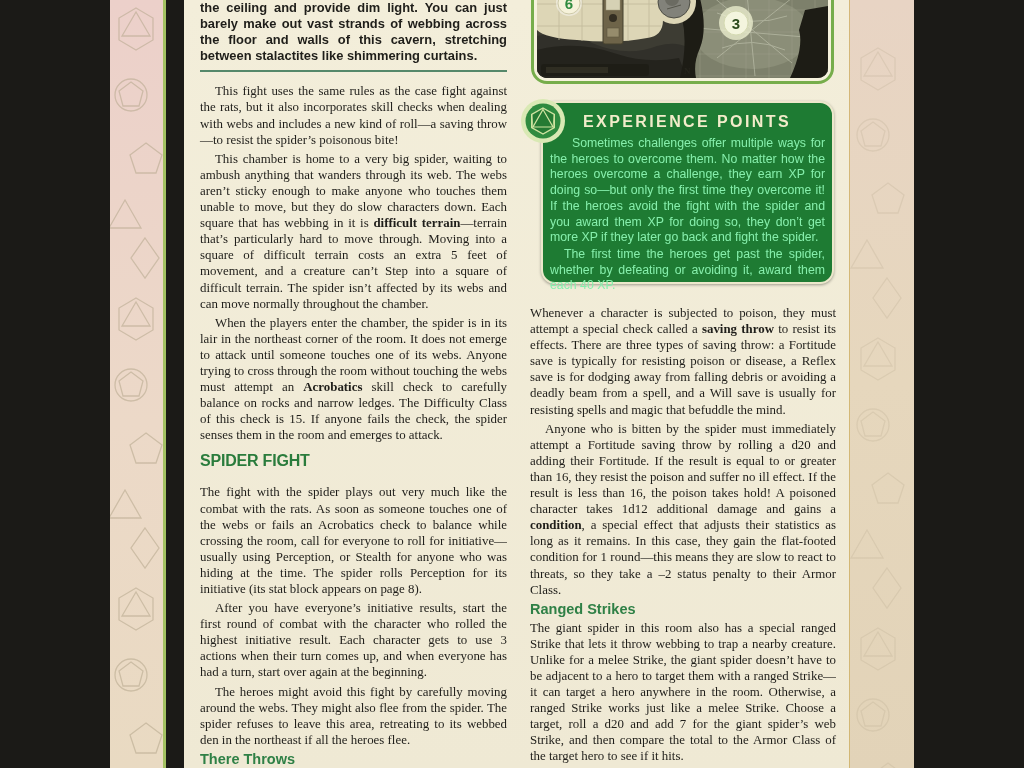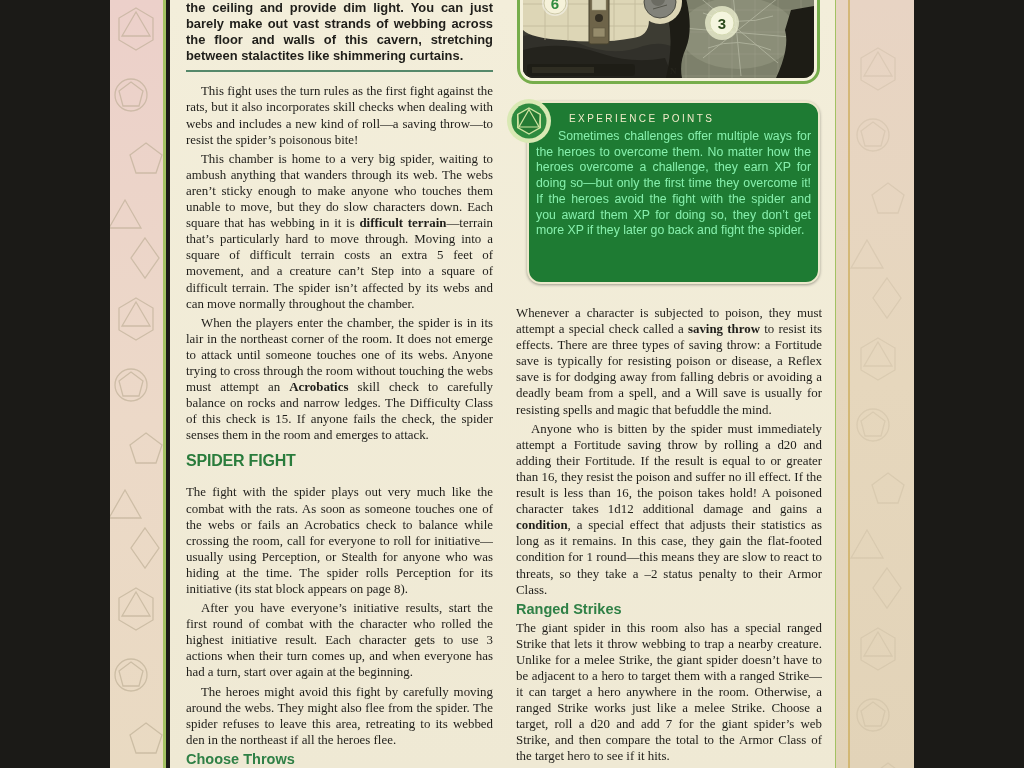--- a/index.html
+++ b/index.html
@@ -8,21 +8,21 @@
     background:#1b1a17;font-family:"Liberation Serif",serif;
   }
   .abs{position:absolute;top:0;bottom:0;}
   .black-left{left:0;width:110px;background:#1b1a17;}
   .black-right{left:914px;width:110px;background:#1b1a17;}
   .pattern-left{left:110px;width:53px;background:linear-gradient(180deg,#ecd0ca 0%,#ecd9c8 55%,#e9dac2 100%);}
   .pattern-right{left:836px;width:78px;background:linear-gradient(180deg,#e8d4c4 0%,#e6d7bd 50%,#e2d3b8 100%);}
   .gold-line{position:absolute;top:0;bottom:0;left:12px;width:2px;background:#c9a750;opacity:.65;}
   .rule-left{left:163px;width:3px;background:#a3c162;}
   .rule-right{left:831px;width:5px;background:#a3c162;}
-  .page{left:170px;width:665px;background:linear-gradient(180deg,#f3eeda,#efe9d4);}
+  .page{left:184px;width:665px;background:linear-gradient(180deg,#f3eeda,#efe9d4);}
 
   .col-left{position:absolute;left:16px;top:0;width:307px;}
   .col-right{position:absolute;left:346px;top:0;width:306px;}
 
   .body-text p{margin:0 0 3px 0;text-align:justify;font-size:12.9px;line-height:16.1px;color:#1f1e1a;}
   .body-text p.indent{text-indent:15px;}
   b.kw{font-weight:700;}
 
   .read-aloud{font-family:"Liberation Sans",sans-serif;font-weight:600;font-size:12.4px;line-height:16px;
     color:#2e7b52;text-align:justify;margin:1px 0 0 0;}
@@ -34,21 +34,21 @@
 
   
   .map-figure{position:absolute;left:1px;top:-18px;width:303px;height:102px;box-sizing:border-box;
     border:3px solid #76ad4b;border-radius:16px;background:#f5f1dc;padding:3px;}
   .map-inner{width:100%;height:100%;border-radius:10px;overflow:hidden;background:#3a3931;}
   .map-inner svg{display:block;width:100%;height:100%;}
 
   
   .xp-box{position:absolute;left:11px;top:101px;width:293px;height:183px;box-sizing:border-box;
     background:#1e7b33;border:2px solid #ece8cb;border-radius:14px;box-shadow:0 1px 3px rgba(0,0,0,.35);}
-  .xp-title{font-family:"Liberation Sans",sans-serif;font-weight:400;font-size:10px;letter-spacing:2.4px;
+  .xp-title{font-family:"Liberation Sans",sans-serif;font-weight:700;font-size:16px;letter-spacing:2.4px;
     color:#f2ecca;margin:10px 8px 5px 40px;}
   .xp-box p{font-family:"Liberation Sans",sans-serif;font-size:12.3px;line-height:15.7px;color:#86efac;
     text-align:justify;margin:0 7px 1px;}
   .xp-p1{text-indent:22px;}
   .xp-p2{text-indent:14px;}
   .xp-badge{position:absolute;left:-24px;top:-6px;width:48px;height:48px;}
 
   .right-flow{position:absolute;left:0;top:305px;width:306px;}
 </style>
 </head>
@@ -84,28 +84,28 @@
   </svg>
 </div>
 <div class="abs rule-left"></div>
 <div class="abs rule-right"></div>
 
 <div class="abs page">
 
   <div class="col-left body-text">
     <p class="read-aloud">the ceiling and provide dim light. You can just barely make out vast strands of webbing across the floor and walls of this cavern, stretching between stalactites like shimmering curtains.</p>
     <hr class="divider">
-    <p class="indent">This fight uses the turn rules as the first fight against the rats, but it also incorporates skill checks when dealing with webs and includes a new kind of roll—a saving throw—to resist the spider’s poisonous bite!</p>
+    <p class="indent">This fight uses the same rules as the case fight against the rats, but it also incorporates skill checks when dealing with webs and includes a new kind of roll—a saving throw—to resist the spider’s poisonous bite!</p>
     <p class="indent"><span>This chamber is home to a very big spider, waiting to ambush anything that wanders through its web. The webs aren’t sticky enough to make anyone who touches them unable to move, but they do slow characters down. Each square that has webbing in it is </span><b class="kw">difficult terrain</b><span>—terrain that’s particularly hard to move through. Moving into a square of difficult terrain costs an extra 5 feet of movement, and a creature can’t Step into a square of difficult terrain. The spider isn’t affected by its webs and can move normally throughout the chamber.</span></p>
     <p class="indent"><span>When the players enter the chamber, the spider is in its lair in the northeast corner of the room. It does not emerge to attack until someone touches one of its webs. Anyone trying to cross through the room without touching the webs must attempt an </span><b class="kw">Acrobatics</b><span> skill check to carefully balance on rocks and narrow ledges. The Difficulty Class of this check is 15. If anyone fails the check, the spider senses them in the room and emerges to attack.</span></p>
     <h2 class="h-caps">SPIDER FIGHT</h2>
     <p>The fight with the spider plays out very much like the combat with the rats. As soon as someone touches one of the webs or fails an Acrobatics check to balance while crossing the room, call for everyone to roll for initiative—usually using Perception, or Stealth for anyone who was hiding at the time. The spider rolls Perception for its initiative (its stat block appears on page 8).</p>
     <p class="indent">After you have everyone’s initiative results, start the first round of combat with the character who rolled the highest initiative result. Each character gets to use 3 actions when their turn comes up, and when everyone has had a turn, start over again at the beginning.</p>
     <p class="indent">The heroes might avoid this fight by carefully moving around the webs. They might also flee from the spider. The spider refuses to leave this area, retreating to its webbed den in the northeast if all the heroes flee.</p>
-    <h3 class="h-sub">Choose Throws</h3>
+    <h3 class="h-sub">There Throws</h3>
     <p>Whenever the spider manages to successfully attack a character with its fangs, it injects poison as part of the attack.</p>
   </div>
 
   <div class="col-right">
 
     <div class="map-figure">
       <div class="map-inner">
         <svg viewBox="0 0 291 90" preserveAspectRatio="none">
           <rect x="0" y="0" width="291" height="90" fill="#3d3c33"></rect>
           <path d="M0,48 Q30,40 55,55 Q90,70 120,58 Q150,50 160,70 L160,90 L0,90 Z" fill="#31302a"></path>
@@ -190,20 +190,21 @@
         <polygon points="0,-13 11.3,-6.5 11.3,6.5 0,13 -11.3,6.5 -11.3,-6.5" fill="#257a33" stroke="#cfe3a0" stroke-width="1.4"></polygon>
         <polygon points="0,-11.5 10,6 -10,6" fill="none" stroke="#cfe3a0" stroke-width="1.2"></polygon>
         <line x1="0" y1="-13" x2="0" y2="-11.5" stroke="#cfe3a0"></line>
         <line x1="11.3" y1="6.5" x2="10" y2="6" stroke="#cfe3a0"></line>
         <line x1="-11.3" y1="6.5" x2="-10" y2="6" stroke="#cfe3a0"></line>
         <line x1="-11.3" y1="-6.5" x2="-10" y2="6" stroke="#cfe3a0" stroke-width="0.8"></line>
         <line x1="11.3" y1="-6.5" x2="10" y2="6" stroke="#cfe3a0" stroke-width="0.8"></line>
       </svg>
       <h2 class="xp-title">EXPERIENCE POINTS</h2>
       <p class="xp-p1">Sometimes challenges offer multiple ways for the heroes to overcome them. No matter how the heroes overcome a challenge, they earn XP for doing so—but only the first time they overcome it! If the heroes avoid the fight with the spider and you award them XP for doing so, they don’t get more XP if they later go back and fight the spider.</p>
+      <p class="xp-p2">The first time the heroes get past the spider, whether by defeating or avoiding it, award them each 40 XP.</p>
     </div>
 
     <div class="right-flow body-text">
       <p><span>Whenever a character is subjected to poison, they must attempt a special check called a </span><b class="kw">saving throw</b><span> to resist its effects. There are three types of saving throw: a Fortitude save is typically for resisting poison or disease, a Reflex save is for dodging away from falling debris or avoiding a deadly beam from a spell, and a Will save is usually for resisting spells and magic that befuddle the mind.</span></p>
       <p class="indent"><span>Anyone who is bitten by the spider must immediately attempt a Fortitude saving throw by rolling a d20 and adding their Fortitude. If the result is equal to or greater than 16, they resist the poison and suffer no ill effect. If the result is less than 16, the poison takes hold! A poisoned character takes 1d12 additional damage and gains a </span><b class="kw">condition</b><span>, a special effect that adjusts their statistics as long as it remains. In this case, they gain the flat-footed condition for 1 round—this means they are slow to react to threats, so they take a –2 status penalty to their Armor Class.</span></p>
       <h3 class="h-sub">Ranged Strikes</h3>
       <p>The giant spider in this room also has a special ranged Strike that lets it throw webbing to trap a nearby creature. Unlike for a melee Strike, the giant spider doesn’t have to be adjacent to a hero to target them with a ranged Strike—it can target a hero anywhere in the room. Otherwise, a ranged Strike works just like a melee Strike. Choose a target, roll a d20 and add 7 for the giant spider’s web Strike, and then compare the total to the Armor Class of the target hero to see if it hits.</p>
     </div>
   </div>
 </div>

